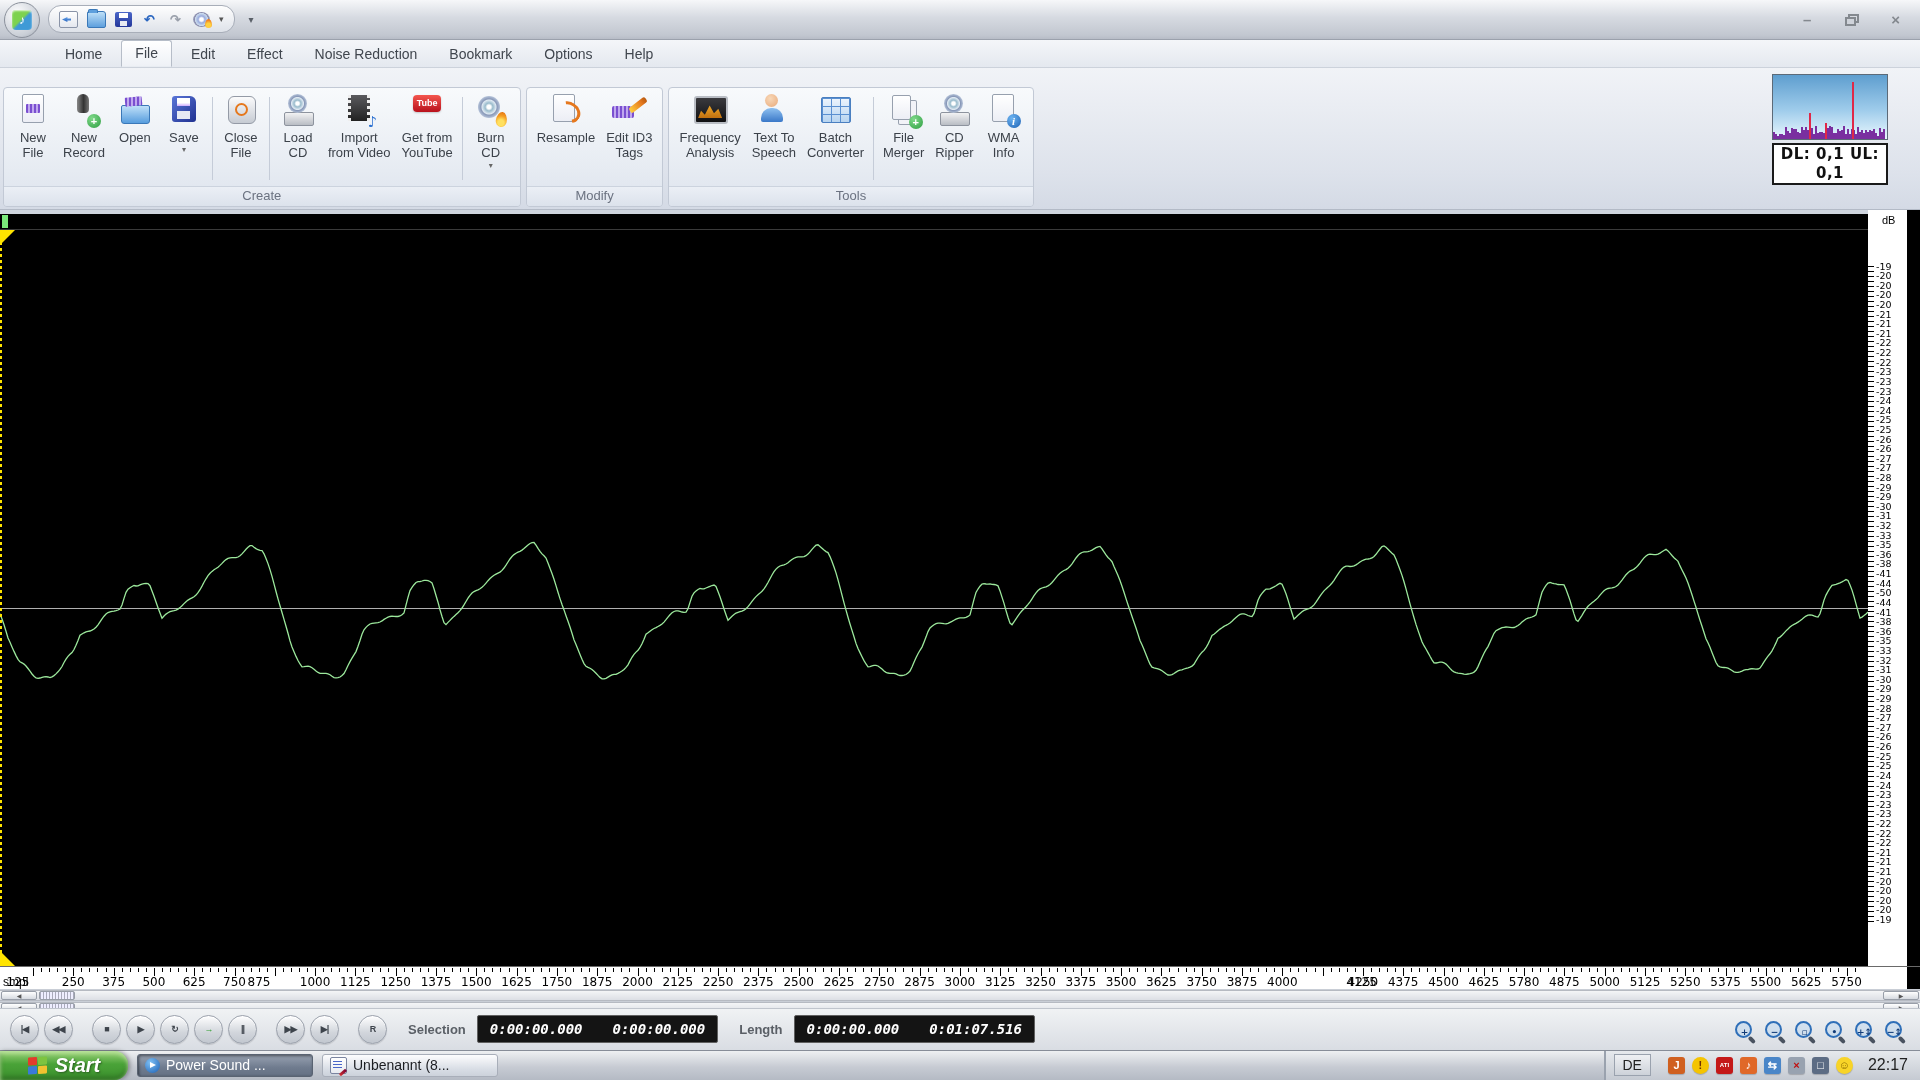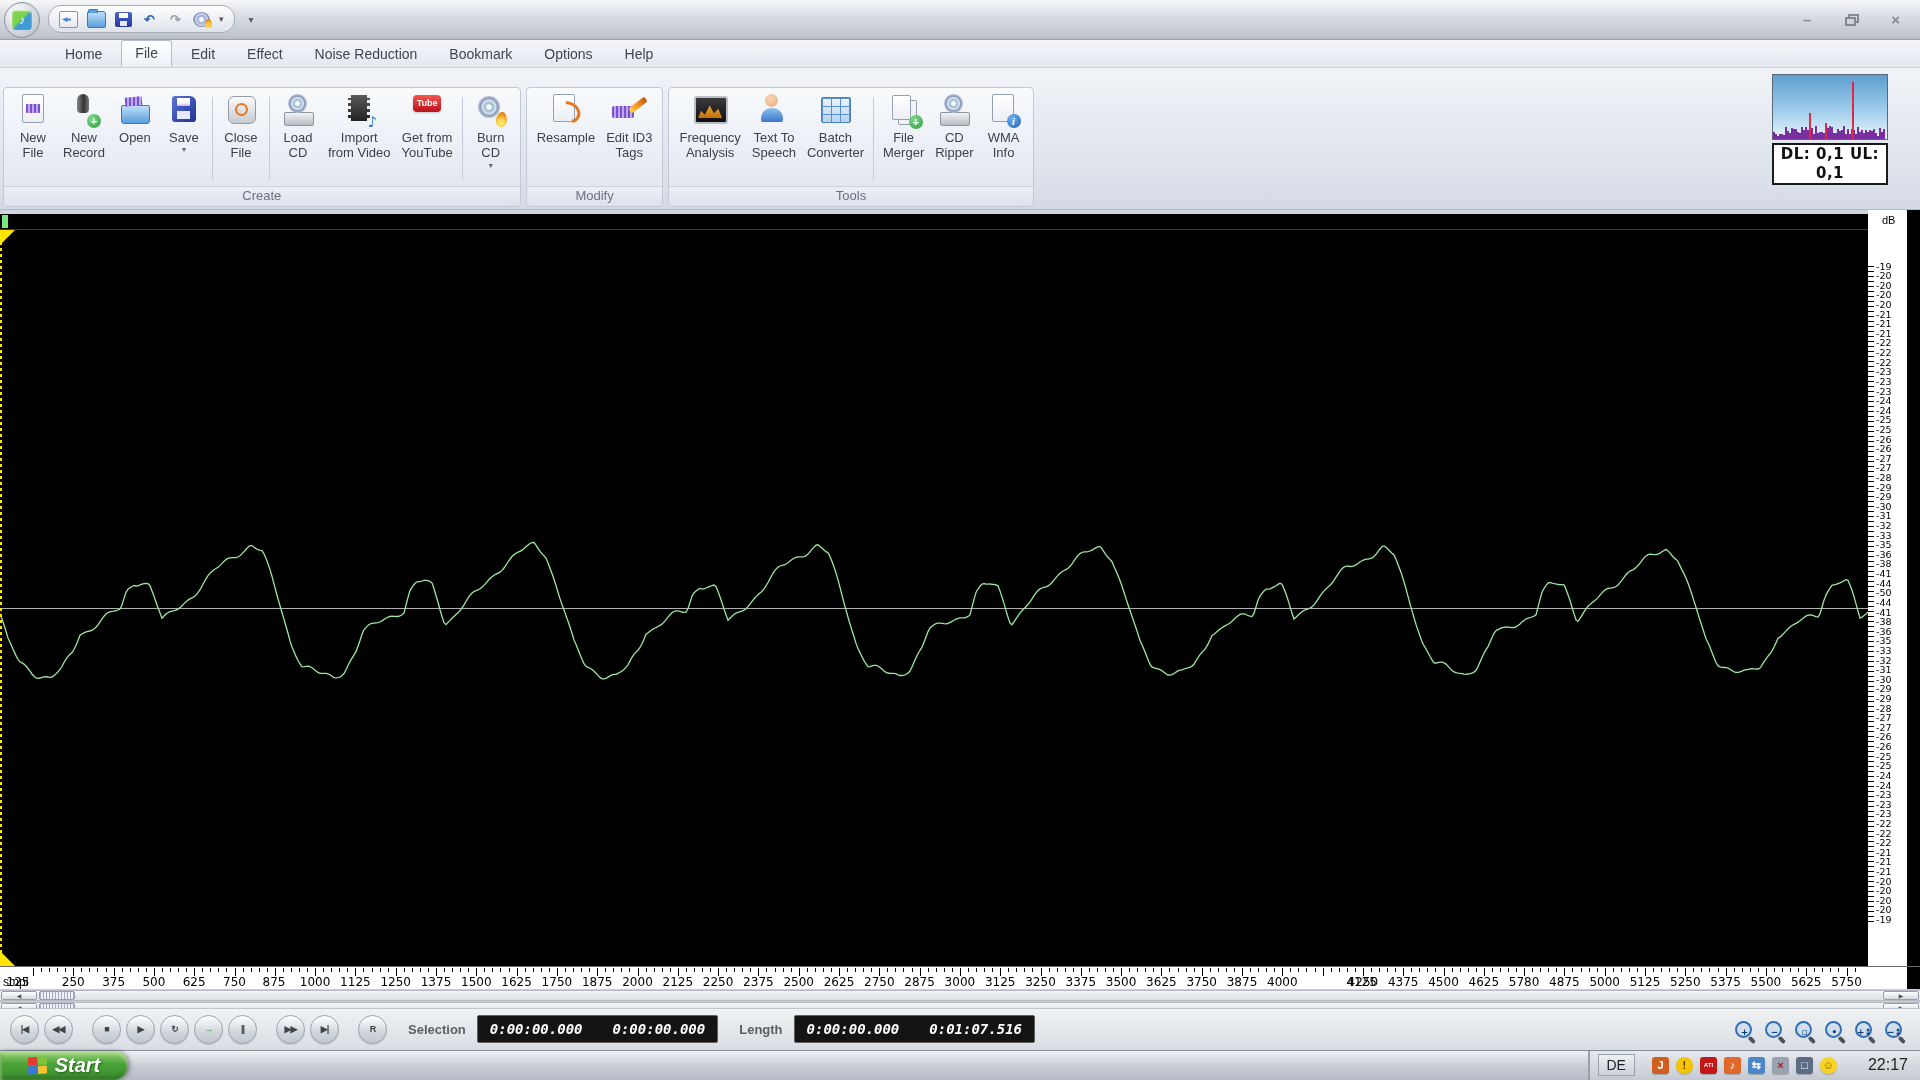--- a/index.html
+++ b/index.html
@@ -142,21 +142,21 @@
   .task.inactive{background:linear-gradient(#fdfdfe,#d7dce4 70%,#ccd2db);border:1px solid #a8aeb9;color:#1c1e22;}
   .task-icon{width:15px;height:15px;flex:0 0 auto;border-radius:50%;}
   .ti-pse{background:radial-gradient(circle at 35% 30%,#7fc0f4,#1b5fb4);position:relative;}
   .ti-pse::after{content:"";position:absolute;left:5px;top:4px;width:0;height:0;border-left:6px solid #fff;border-top:3.5px solid transparent;border-bottom:3.5px solid transparent;}
   .ti-notepad{border-radius:2px;background:linear-gradient(#fff,#e8eaf0);border:1px solid #7a84a0;position:relative;}
   .ti-notepad::after{content:"";position:absolute;left:2px;top:3px;width:9px;height:7px;background:repeating-linear-gradient(180deg,#4a66c8 0 1px,transparent 1px 3px);}
   .ti-notepad::before{content:"";position:absolute;right:-1px;bottom:-1px;width:8px;height:3px;background:linear-gradient(90deg,#d03030,#703);transform:rotate(-40deg);}
   .tray{margin-left:auto;display:flex;align-items:center;background:linear-gradient(#e6e9ed,#c5cad2);border-left:2px solid #9aa2ae;padding:0 12px 0 8px;gap:7px;}
   .lang{background:linear-gradient(#eef0f3,#cdd2d9);border:1px solid #9aa2ae;color:#222;padding:2px 8px;font-size:14px;margin-right:10px;}
   .tray-icon{width:17px;height:17px;display:flex;align-items:center;justify-content:center;font-weight:bold;border-radius:3px;box-shadow:0 1px 1px #0003;}
-  .clock{font-size:16px;color:#222;margin-left:24px;font-family:"Liberation Sans",sans-serif;}
+  .clock{font-size:16px;color:#222;margin-left:8px;font-family:"Liberation Sans",sans-serif;}
 </style>
 </head>
 <body>
 
 <div class="screen">
 
   <div class="titlebar">
     <div class="app-logo">
       <div class="cube">♪</div>
     </div>
@@ -715,21 +715,21 @@
       <div class="tick" style="left: 1830.38px; height: 4px;"></div>
       <div class="tick" style="left: 1838.44px; height: 4px;"></div>
       <div class="tick" style="left: 1846.5px; height: 8px;"></div>
       <div class="tick" style="left: 1854.56px; height: 4px;"></div>
       <span class="rlab" style="left: 18px;">125</span>
       <span class="rlab" style="left: 73.3px;">250</span>
       <span class="rlab" style="left: 113.6px;">375</span>
       <span class="rlab" style="left: 153.9px;">500</span>
       <span class="rlab" style="left: 194.2px;">625</span>
       <span class="rlab" style="left: 234.5px;">750</span>
-      <span class="rlab" style="left: 274px;">875</span>
+      <span class="rlab" style="left: 259px;">875</span>
       <span class="rlab" style="left: 315.1px;">1000</span>
       <span class="rlab" style="left: 355.4px;">1125</span>
       <span class="rlab" style="left: 395.7px;">1250</span>
       <span class="rlab" style="left: 436px;">1375</span>
       <span class="rlab" style="left: 476.3px;">1500</span>
       <span class="rlab" style="left: 516.6px;">1625</span>
       <span class="rlab" style="left: 556.9px;">1750</span>
       <span class="rlab" style="left: 597.2px;">1875</span>
       <span class="rlab" style="left: 637.5px;">2000</span>
       <span class="rlab" style="left: 677.8px;">2125</span>
@@ -837,20 +837,30 @@
   <div class="taskbar">
     <div class="start">
       <span class="winflag">
           <i class="f1"></i>
           <i class="f2"></i>
           <i class="f3"></i>
           <i class="f4"></i>
         </span>
       <span>Start</span>
     </div>
+    <div id="tasks" style="display:flex;">
+        <div class="task active">
+          <span class="task-icon ti-pse"></span>
+          <span>Power Sound ...</span>
+        </div>
+        <div class="task inactive">
+          <span class="task-icon ti-notepad"></span>
+          <span>Unbenannt (8...</span>
+        </div>
+      </div>
     <div class="tray">
       <span class="lang">DE</span>
       <span id="trayicons" style="display:flex;gap:7px;">
           <span class="tray-icon" style="background: rgb(208, 96, 32); color: rgb(255, 255, 255); font-size: 11px;">J</span>
           <span class="tray-icon" style="background: rgb(245, 196, 0); color: rgb(112, 48, 0); font-size: 11px; border-radius: 50%;">!</span>
           <span class="tray-icon" style="background: rgb(196, 24, 24); color: rgb(255, 255, 255); font-size: 6px;">ATI</span>
           <span class="tray-icon" style="background: rgb(224, 104, 40); color: rgb(255, 255, 255); font-size: 11px;">♪</span>
           <span class="tray-icon" style="background: rgb(74, 134, 200); color: rgb(255, 255, 255); font-size: 11px;">⇆</span>
           <span class="tray-icon" style="background: rgb(152, 162, 176); color: rgb(192, 16, 16); font-size: 11px;">×</span>
           <span class="tray-icon" style="background: rgb(92, 108, 132); color: rgb(255, 255, 255); font-size: 11px;">□</span>

